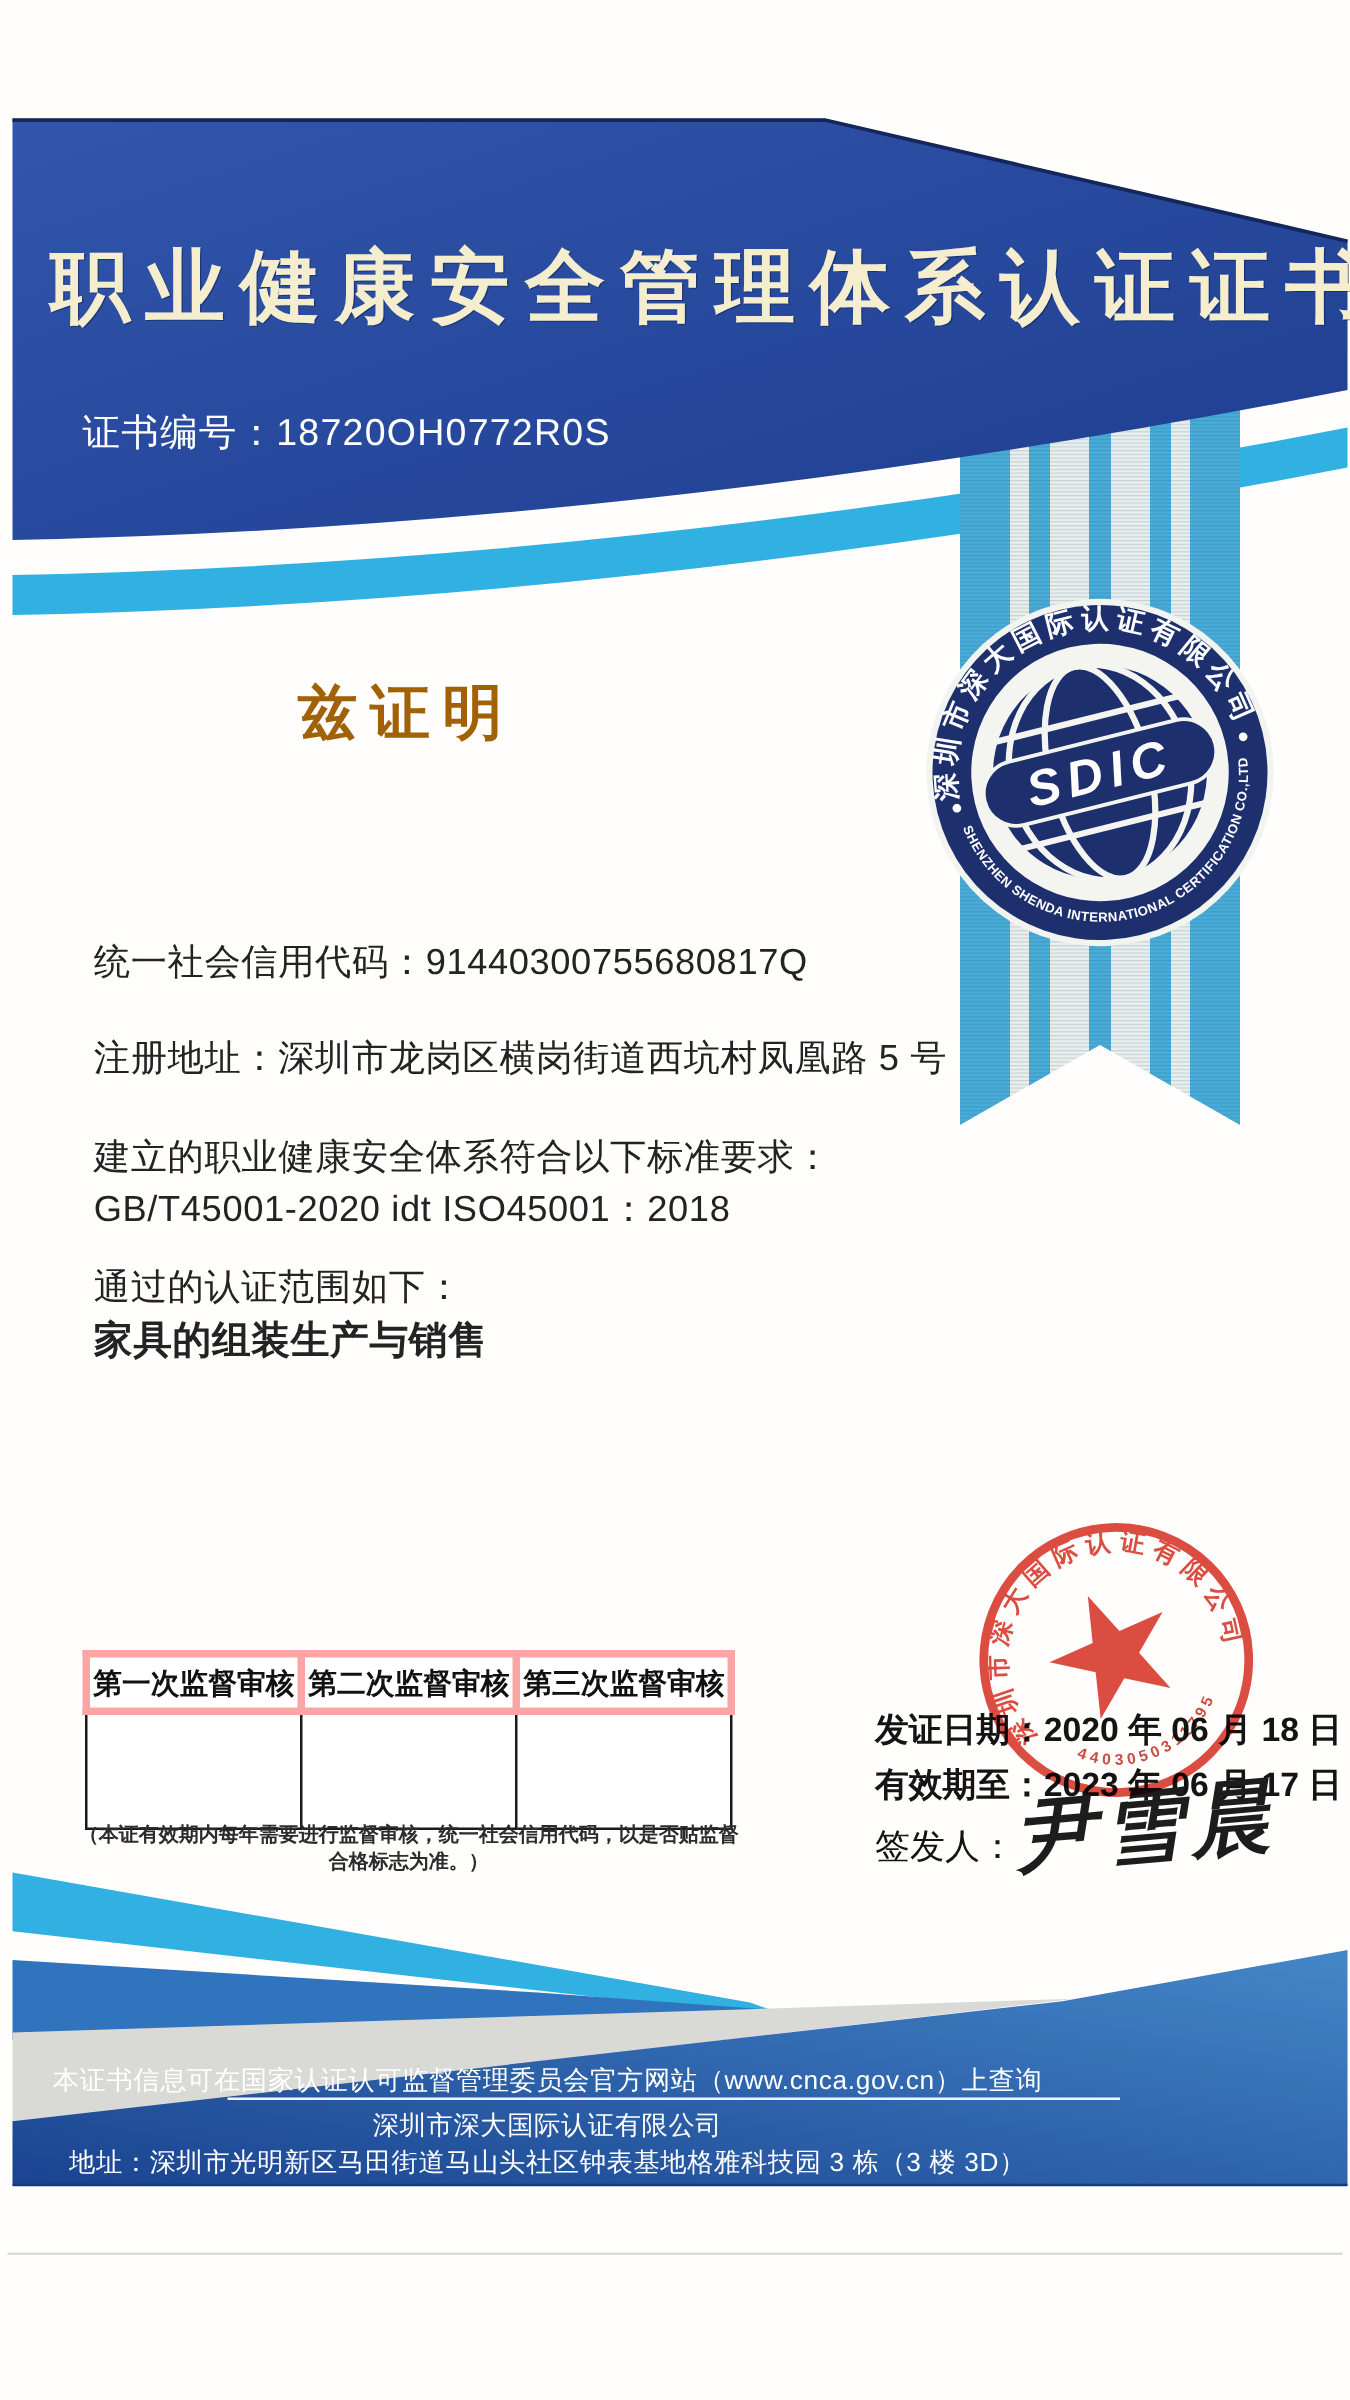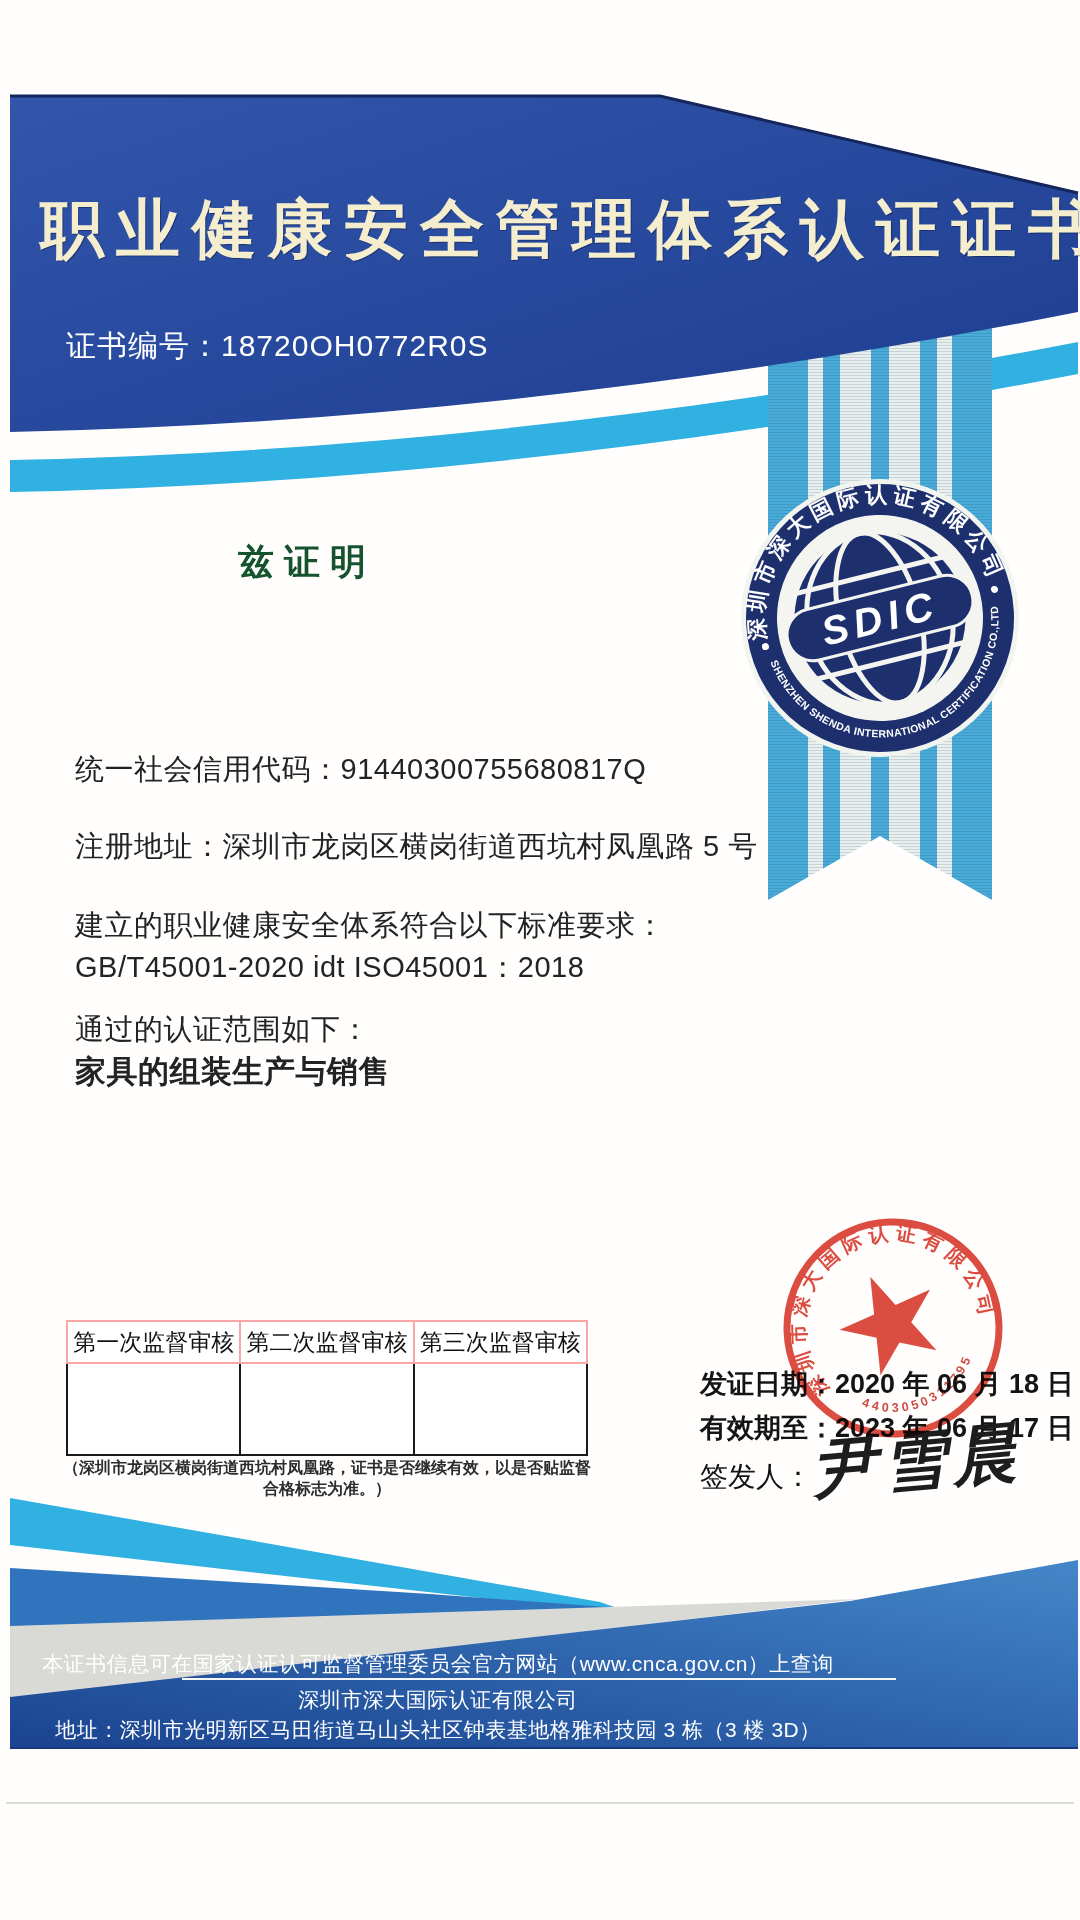--- a/index.html
+++ b/index.html
@@ -6,31 +6,31 @@
   .page{position:relative;width:1080px;height:1920px;background:#fffefd;overflow:hidden;
         font-family:"Liberation Sans",sans-serif;}
   .abs{position:absolute;}
   svg{display:block;}
   .bg-svg{position:absolute;left:0;top:0;z-index:0;}
   .txt{z-index:2;color:#1c1c1c;}
   .title{left:40px;top:186px;font-size:64px;font-weight:700;letter-spacing:12px;
          color:#f4eecf;font-family:"DejaVu Serif","Liberation Serif",serif;
          white-space:nowrap;text-shadow:1px 1px 0 rgba(10,20,60,.45);}
   .cert-no{left:38px;top:326px;font-size:30px;color:#ffffff;letter-spacing:1px;font-weight:500;margin-left:28px;}
-  .statement{left:238px;top:538px;font-size:36px;font-weight:700;letter-spacing:10px;color:#14532d;}
+  .statement{left:238px;top:538px;font-size:48px;font-weight:700;letter-spacing:10px;color:#a16207;}
   .company{left:78px;top:652px;font-size:40px;font-weight:600;letter-spacing:2px;color:#141414;}
   .body-line{font-size:29px;font-weight:500;color:#232323;letter-spacing:.5px;}
   .credit{left:75px;top:750px;}
   .addr{left:75px;top:827px;}
   .std-intro{left:75px;top:906px;}
   .std{left:75px;top:948px;}
   .scope-intro{left:75px;top:1010px;}
   .scope{left:75px;top:1051px;font-weight:600;font-size:31px;}
   .audit-table{left:66px;top:1320px;width:522px;border-collapse:collapse;z-index:2;}
-  .audit-table th{border:2px solid #fca5a5;height:38px;font-size:23px;font-weight:400;
+  .audit-table th{border:6px solid #fca5a5;height:38px;font-size:23px;font-weight:700;
                   color:#111;background:#fff;width:174px;}
   .audit-table td{border:2px solid #1a1a1a;height:88px;background:#fff;}
   .table-note{left:60px;top:1458px;width:534px;text-align:center;font-size:16px;
               font-weight:600;color:#2c2c2c;}
   .issue-line{left:700px;font-size:27px;font-weight:600;color:#141414;}
   .issue-1{top:1366px;} .issue-2{top:1410px;}
   .signer{left:700px;top:1458px;font-size:28px;font-weight:400;color:#141414;z-index:3;}
   .signature{left:812px;top:1418px;font-size:64px;font-weight:700;font-style:italic;
              color:#1d1d1d;transform:rotate(-5deg);letter-spacing:6px;z-index:3;
              font-family:"DejaVu Serif","Liberation Serif",serif;}
@@ -151,21 +151,21 @@
       </tr>
     </thead>
     <tbody>
       <tr>
         <td></td>
         <td></td>
         <td></td>
       </tr>
     </tbody>
   </table>
-  <div class="abs txt table-note">（深圳市龙岗区横岗街道西坑村凤凰路，证书是否继续有效，以是否贴监督合格标志为准。）</div>
+  <div class="abs txt table-note">（本证有效期内每年需要进行监督审核，统一社会信用代码，以是否贴监督合格标志为准。）</div>
 
   <div class="abs txt issue-line issue-1">发证日期：2020 年 06 月 18 日</div>
   <div class="abs txt issue-line issue-2">有效期至：2023 年 06 月 17 日</div>
   <div class="abs txt signer">签发人：</div>
   <div class="abs signature">尹雪晨</div>
 
   <svg class="abs stamp-svg" width="250" height="250" viewBox="0 0 250 250">
     <g transform="translate(125,125) rotate(-24)">
       <circle r="106" fill="none" stroke="#d8392c" stroke-width="7"></circle>
       <polygon transform="translate(0,-4)" points="0,-52 11.7,-16.1 49.5,-16.1 19.0,6.2 30.6,42.1 0,19.9 -30.6,42.1 -19.0,6.2 -49.5,-16.1 -11.7,-16.1" fill="#d8392c"></polygon>

